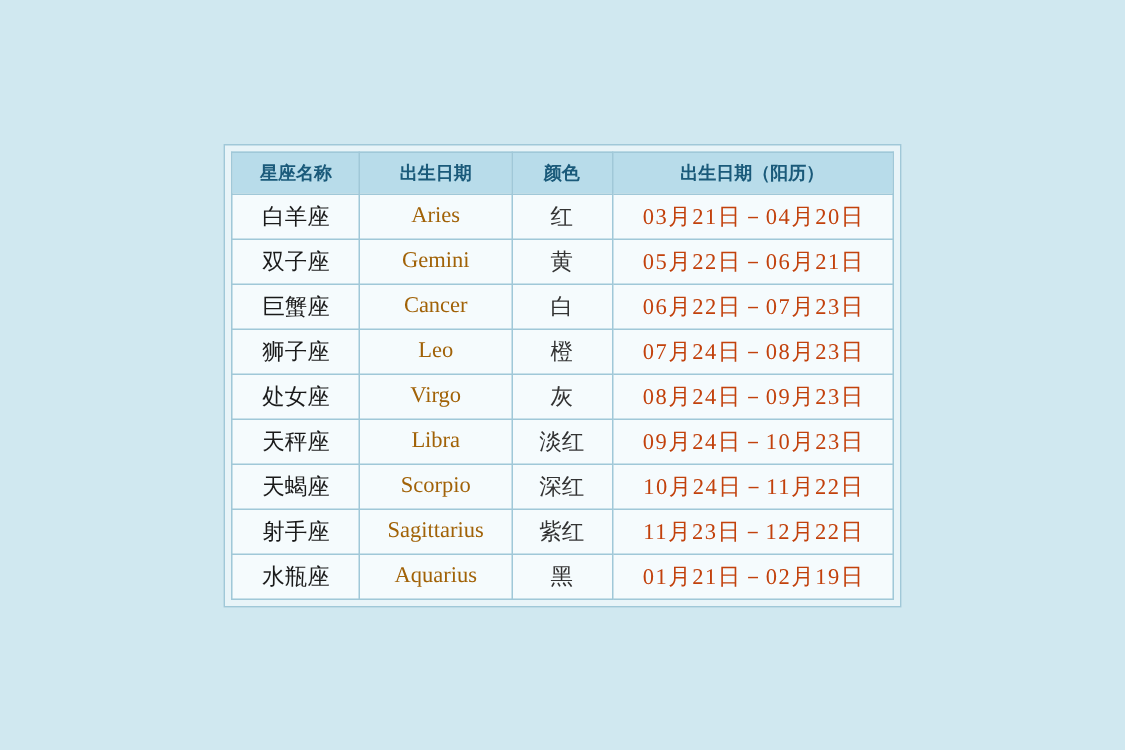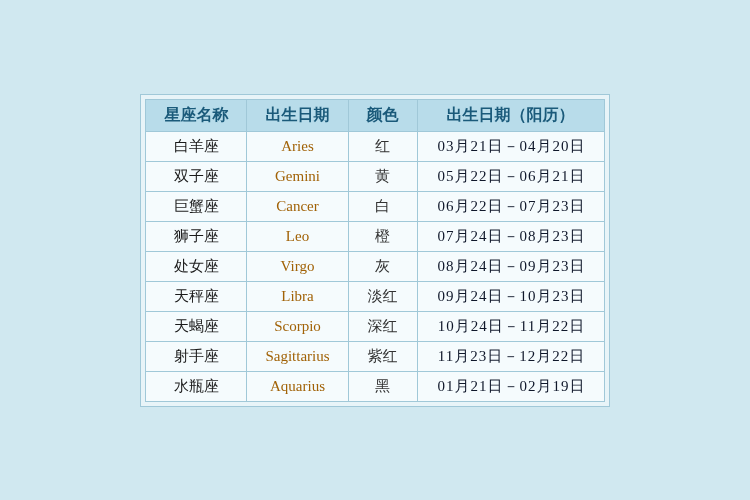--- a/index.html
+++ b/index.html
@@ -34,21 +34,21 @@
       border: 1px solid #a0c8d8;
       padding: 5px 18px;
       text-align: center;
       white-space: nowrap;
     }
 
     thead th {
       background-color: #b8dcea;
       font-weight: bold;
       color: #1a5a7a;
-      font-size: 16px;
+      font-size: 12px;
     }
 
     tbody tr {
       background-color: #f5fbfd;
     }
 
     td:first-child {
       font-weight: normal;
       color: #1a1a1a;
       text-align: center;
@@ -57,21 +57,21 @@
     td:nth-child(2) {
       font-style: normal;
       color: #a16207;
     }
 
     td:nth-child(3) {
       color: #333;
     }
 
     td:nth-child(4) {
-      color: #0f172a;
+      color: #c2410c;
       letter-spacing: 1px;
       padding-left: 20px;
     }
   </style>
 </head>
 <body>
 
 <div class="table-container">
   <table>
     <thead>

